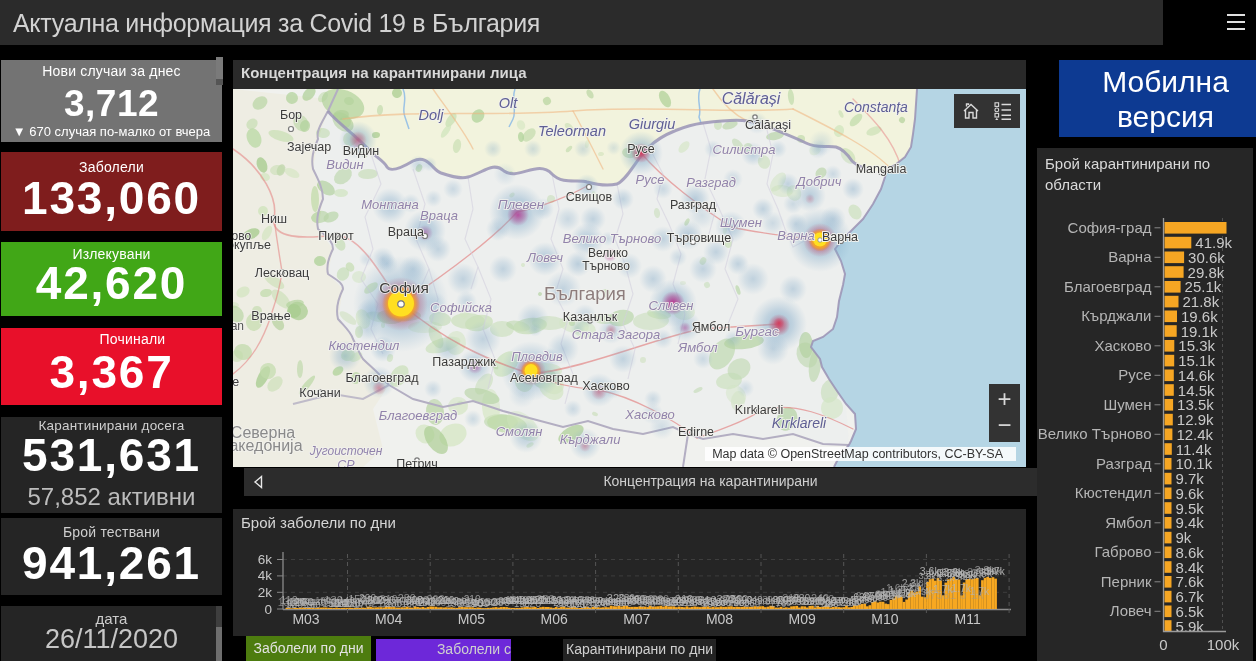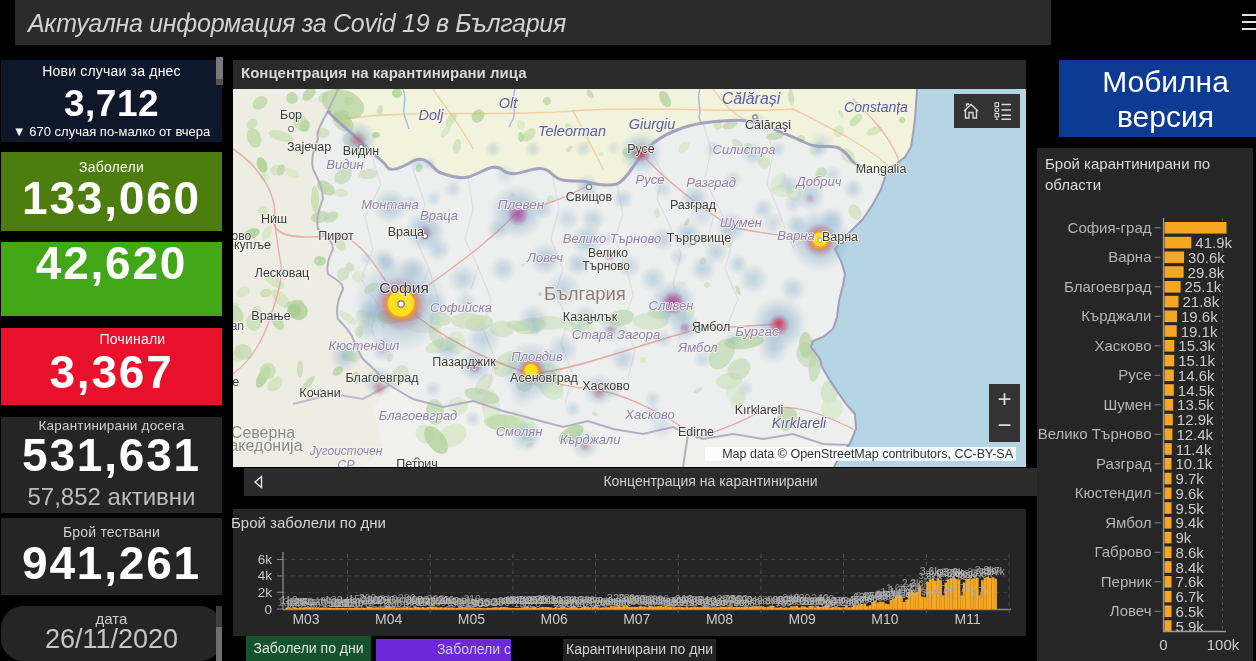--- a/index.html
+++ b/index.html
@@ -4,53 +4,54 @@
 *{margin:0;padding:0;box-sizing:border-box;}
 html,body{width:1256px;height:661px;background:#000;overflow:hidden;
  font-family:"Liberation Sans",sans-serif;}
 .abs{position:absolute;}
 body{position:relative;}
 .card{position:absolute;left:1px;width:221px;color:#fff;text-align:center;overflow:hidden;}
 .ct{font-size:14px;letter-spacing:.2px;}
 .cn{font-weight:bold;letter-spacing:1.8px;}
 </style></head><body>
 
-<div class="abs" style="left:15px;top:0;width:1036px;height:45px;background:#2b2b2b;font-style:italic;">
+<div class="abs" style="left:0;top:0;width:1163px;height:45px;background:#2b2b2b;">
  <div class="abs" style="left:13px;top:9px;font-size:25px;letter-spacing:-0.3px;color:#d2d2d2;">Актуална информация за Covid 19 в България</div>
  <div class="abs" style="left:1227px;top:14px;width:18px;height:2.4px;background:#e0e0e0;"></div>
  <div class="abs" style="left:1227px;top:21px;width:18px;height:2.4px;background:#e0e0e0;"></div>
  <div class="abs" style="left:1227px;top:28px;width:18px;height:2.4px;background:#e0e0e0;"></div>
 </div>
 
-<div class="card" style="top:60px;height:82px;background:#0f172a;">
+<div class="card" style="top:60px;height:82px;background:#737373;">
     <div class="ct" style="margin-top:3px;">Нови случаи за днес</div>
     <div class="cn" style="font-size:37px;margin-top:4px;letter-spacing:0.5px;">3,712</div>
     <div style="font-size:13px;margin-top:-1px;">▼ 670 случая по-малко от вчера</div>
   </div>
-<div class="card" style="top:152px;height:79px;background:#4d7c0f;">
+<div class="card" style="top:152px;height:79px;background:#7f1d1d;">
     <div class="ct" style="margin-top:7px;">Заболели</div>
     <div class="cn" style="font-size:46px;margin-top:-4px;">133,060</div>
   </div>
 <div class="card" style="top:242px;height:74px;background:#41a717;">
+    <div class="ct" style="margin-top:4px;">Излекувани</div>
     <div class="cn" style="font-size:46px;margin-top:-6px;">42,620</div>
   </div>
 <div class="card" style="top:328px;height:77px;background:#e8102a;">
     <div class="ct" style="margin-top:2.5px;padding-left:42px;">Починали</div>
     <div class="cn" style="font-size:46px;margin-top:-2px;">3,367</div>
   </div>
 <div class="card" style="top:417px;height:96px;background:#252525;">
     <div class="ct" style="margin-top:0.5px;color:#cfcfcf;font-size:13.5px;">Карантинирани досега</div>
     <div class="cn" style="font-size:46px;margin-top:-4.5px;">531,631</div>
     <div style="font-size:24px;color:#bdbdbd;margin-top:1px;">57,852 активни</div>
   </div>
 <div class="card" style="top:518px;height:77px;background:#252525;">
     <div class="ct" style="margin-top:6px;color:#cfcfcf;font-size:14px;">Брой тествани</div>
     <div class="cn" style="font-size:46px;margin-top:-4px;">941,261</div>
   </div>
-<div class="card" style="top:606px;height:55px;background:#252525;border-radius:22px;">
+<div class="card" style="top:606px;height:55px;background:#252525;">
     <div style="font-size:15px;color:#cccccc;margin-top:4px;">дата</div>
     <div style="font-size:27px;color:#c6c6c6;margin-top:-3px;">26/11/2020</div>
   </div>
 <div class="abs" style="left:215.5px;top:57px;width:7px;height:22px;background:#7a7a7a;"></div>
 <div class="abs" style="left:215.5px;top:79px;width:7px;height:6px;background:#555;"></div>
 <div class="abs" style="left:215.5px;top:606px;width:6.5px;height:55px;background:#3e3e3e;"></div>
 <div class="abs" style="left:215.5px;top:627px;width:6.5px;height:34px;background:#6e6e6e;"></div>
 
 <div class="abs" style="left:233px;top:60px;width:793px;height:29px;background:#2a2a2a;">
  <div class="abs" style="left:8px;top:4px;font-size:15px;font-weight:bold;color:#d8d8d8;">Концентрация на карантинирани лица</div>
@@ -540,34 +541,34 @@
   <circle cx="2.8" cy="7.9" r="1.9" fill="none" stroke="#d9d9d9" stroke-width="1.1"></circle>
   <rect x="1" y="11.4" width="3.6" height="3.6" fill="none" stroke="#d9d9d9" stroke-width="1.1"></rect>
   <path d="M2.8,15.8 L4.6,18.4 L1,18.4 Z" fill="#d9d9d9"></path>
   <path d="M7.5,2.6 L17,2.6 M7.5,7.9 L17,7.9 M7.5,13.2 L17,13.2 M7.5,17.2 L17,17.2" stroke="#d9d9d9" stroke-width="1.5"></path>
  </svg>
 </div>
 <div class="abs" style="left:989px;top:384px;width:31px;height:58px;background:#333333;">
  <div class="abs" style="left:0;top:0px;width:31px;height:29px;color:#d9d9d9;font-size:24px;text-align:center;line-height:29px;">+</div>
  <div class="abs" style="left:0;top:27px;width:31px;height:29px;color:#d9d9d9;font-size:24px;text-align:center;line-height:27px;">−</div>
 </div>
-<div class="abs" style="left:705px;top:447px;width:311px;height:14px;background:rgba(255,255,255,0.85);font-size:12.5px;color:#323232;text-align:right;line-height:14px;padding-right:3px;">Map data © OpenStreetMap contributors, CC-BY-SA</div>
+<div class="abs" style="left:705px;top:447px;width:311px;height:14px;background:rgba(255,255,255,0.85);font-size:12.5px;color:#323232;text-align:right;line-height:14px;padding-right:13px;">Map data © OpenStreetMap contributors, CC-BY-SA</div>
 
 <div class="abs" style="left:244px;top:468px;width:933px;height:27.5px;background:#2c2c2c;">
  <svg class="abs" style="left:9px;top:7px;" width="10" height="14" viewBox="0 0 10 14">
       <path d="M8.5,1.5 L2,7 L8.5,12.5 Z" fill="none" stroke="#e8e8e8" stroke-width="1.4"></path>
     </svg>
  <div style="width:100%;text-align:center;font-size:14px;color:#cfcfcf;line-height:27px;">Концентрация на карантинирани</div>
  <svg class="abs" style="right:11px;top:7px;" width="10" height="14" viewBox="0 0 10 14">
       <path d="M1.5,1.5 L8,7 L1.5,12.5 Z" fill="none" stroke="#e8e8e8" stroke-width="1.4"></path>
     </svg>
 </div>
 
 <div class="abs" style="left:233px;top:509px;width:793px;height:127px;background:#252525;"></div>
-<div class="abs" style="left:231px;top:514px;font-size:15px;color:#d5d5d5;">Брой заболели по дни</div>
+<div class="abs" style="left:241px;top:514px;font-size:15px;color:#d5d5d5;">Брой заболели по дни</div>
 <svg class="abs" style="left:233px;top:509px;" width="793" height="127" viewBox="0 0 793 127">
     <text x="39" y="55.0" font-size="13.5" fill="#c8c8c8" text-anchor="end">6k</text>
     <path d="M44,50.5 L50,50.5" stroke="#888" stroke-width="1"></path>
     <text x="39" y="71.4" font-size="13.5" fill="#c8c8c8" text-anchor="end">4k</text>
     <path d="M44,66.9 L50,66.9" stroke="#888" stroke-width="1"></path>
     <text x="39" y="87.8" font-size="13.5" fill="#c8c8c8" text-anchor="end">2k</text>
     <path d="M44,83.3 L50,83.3" stroke="#888" stroke-width="1"></path>
     <text x="39" y="104.5" font-size="13.5" fill="#c8c8c8" text-anchor="end">0</text>
     <path d="M44,100 L50,100" stroke="#888" stroke-width="1"></path>
     <path d="M50,50.5 L778,50.5" stroke="#3e3e3e" stroke-width="1" stroke-dasharray="4,4"></path>
@@ -1116,21 +1117,21 @@
     <text x="751.7" y="64.6" font-size="10.6" fill="#b5b5b5" opacity="0.74" text-anchor="middle">3.8k</text>
     <text x="754.3" y="64.5" font-size="8.9" fill="#b5b5b5" opacity="0.72" text-anchor="middle">3.9k</text>
     <text x="756.9" y="66.2" font-size="9.8" fill="#b5b5b5" opacity="0.60" text-anchor="middle">3.8k</text>
     <text x="759.6" y="64.6" font-size="9.4" fill="#b5b5b5" opacity="0.72" text-anchor="middle">3.9k</text>
     <text x="762.2" y="65.9" font-size="10.1" fill="#b5b5b5" opacity="0.93" text-anchor="middle">3.7k</text>
     <text x="642" y="90" font-size="12" fill="#9a9a9a" opacity="0.45">0327</text>
     <text x="690" y="90" font-size="12" fill="#9a9a9a" opacity="0.45">67581 6</text>
     <text x="738" y="90" font-size="12" fill="#9a9a9a" opacity="0.45">1k</text>
   </svg>
 
-<div class="abs" style="left:246px;top:636px;width:125px;height:25px;background:#14532d;text-align:center;line-height:24px;font-size:14px;color:#e3e3e3;">Заболели по дни</div>
+<div class="abs" style="left:246px;top:636px;width:125px;height:25px;background:#4d7c0f;text-align:center;line-height:24px;font-size:14px;color:#e3e3e3;">Заболели по дни</div>
 <div class="abs" style="left:376px;top:639px;width:135px;height:22px;background:#6d28d9;text-align:right;line-height:21px;font-size:14px;color:#cfcfcf;">Заболели с натрупване</div>
 <div class="abs" style="left:563px;top:639px;width:153px;height:22px;background:#232323;text-align:center;line-height:21px;font-size:14px;color:#cfcfcf;">Карантинирани по дни</div>
 
 <div class="abs" style="left:1039px;top:60px;width:213px;height:77px;background:#0d3a92;color:#fff;text-align:center;margin-left:20px;">
  <div style="font-size:30px;margin-top:3.5px;line-height:35px;">Мобилна<br>версия</div>
 </div>
 <div class="abs" style="left:1037px;top:148px;width:216px;height:513px;background:#262626;">
  <div class="abs" style="left:8px;top:6px;font-size:15px;color:#d9d9d9;line-height:20.5px;">Брой карантинирани по<br>области</div>
 </div>
 

